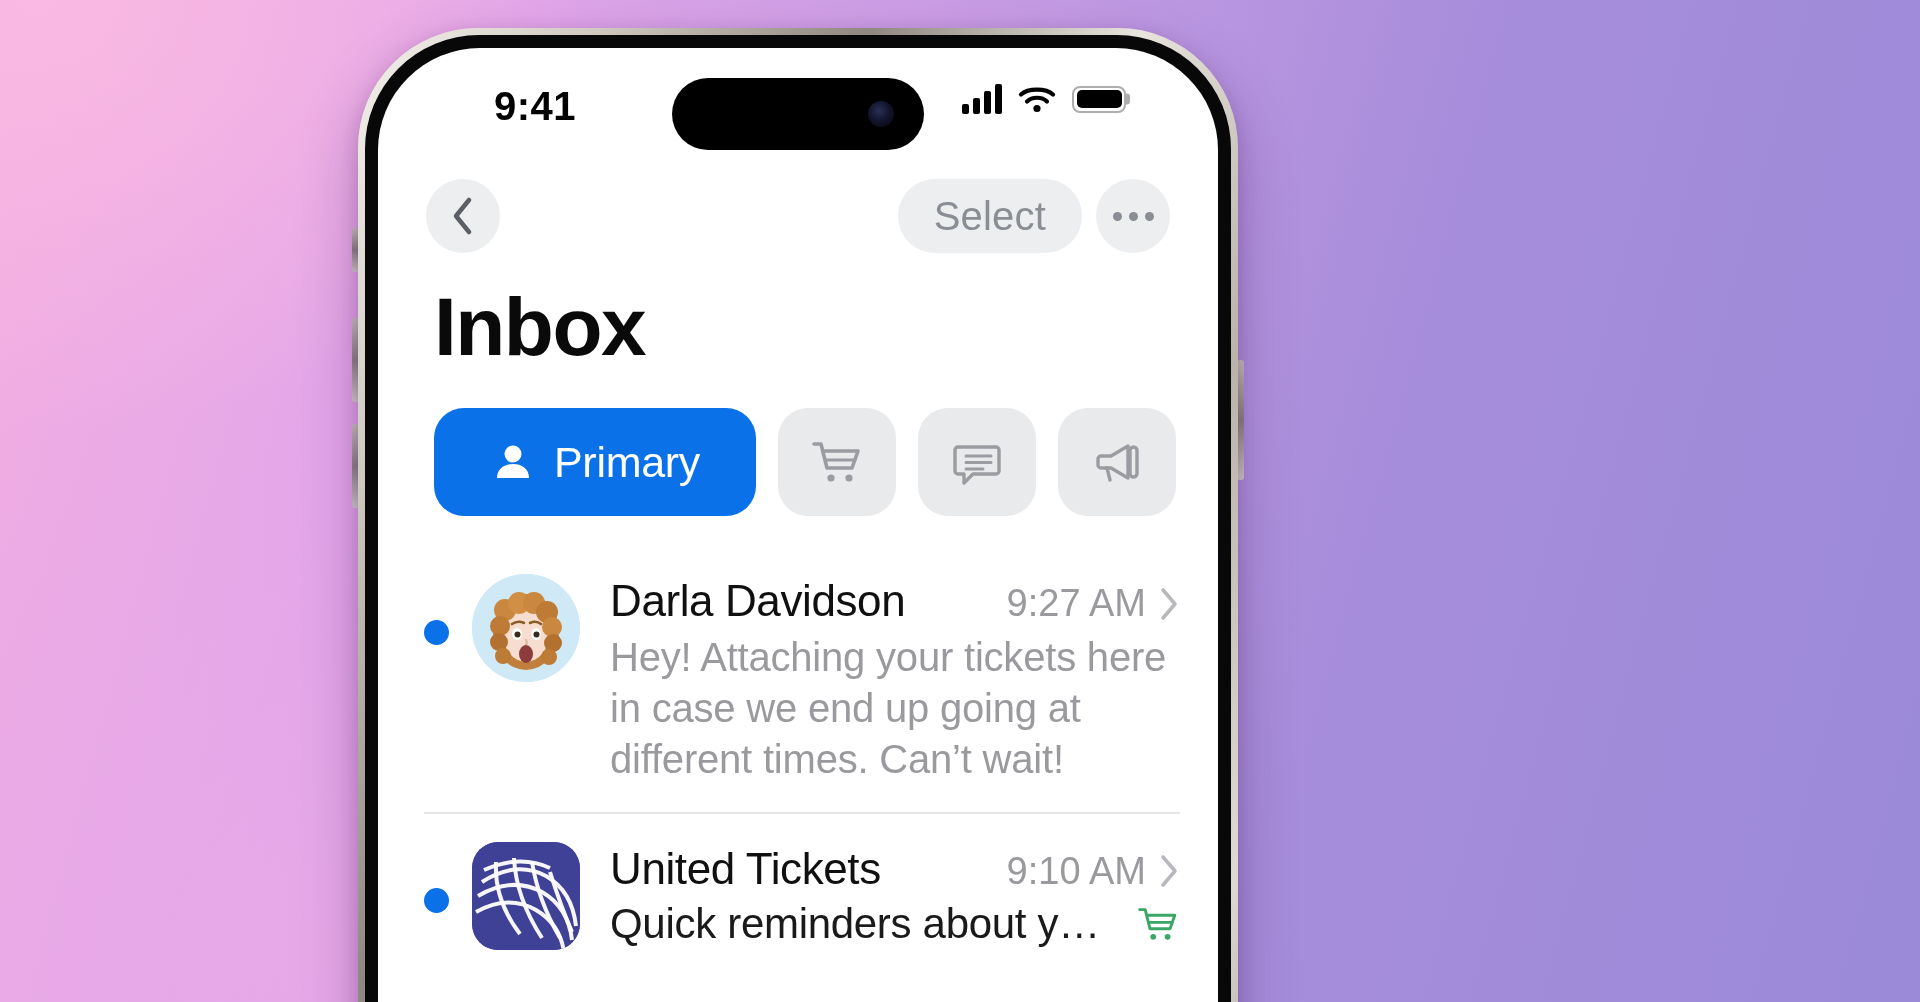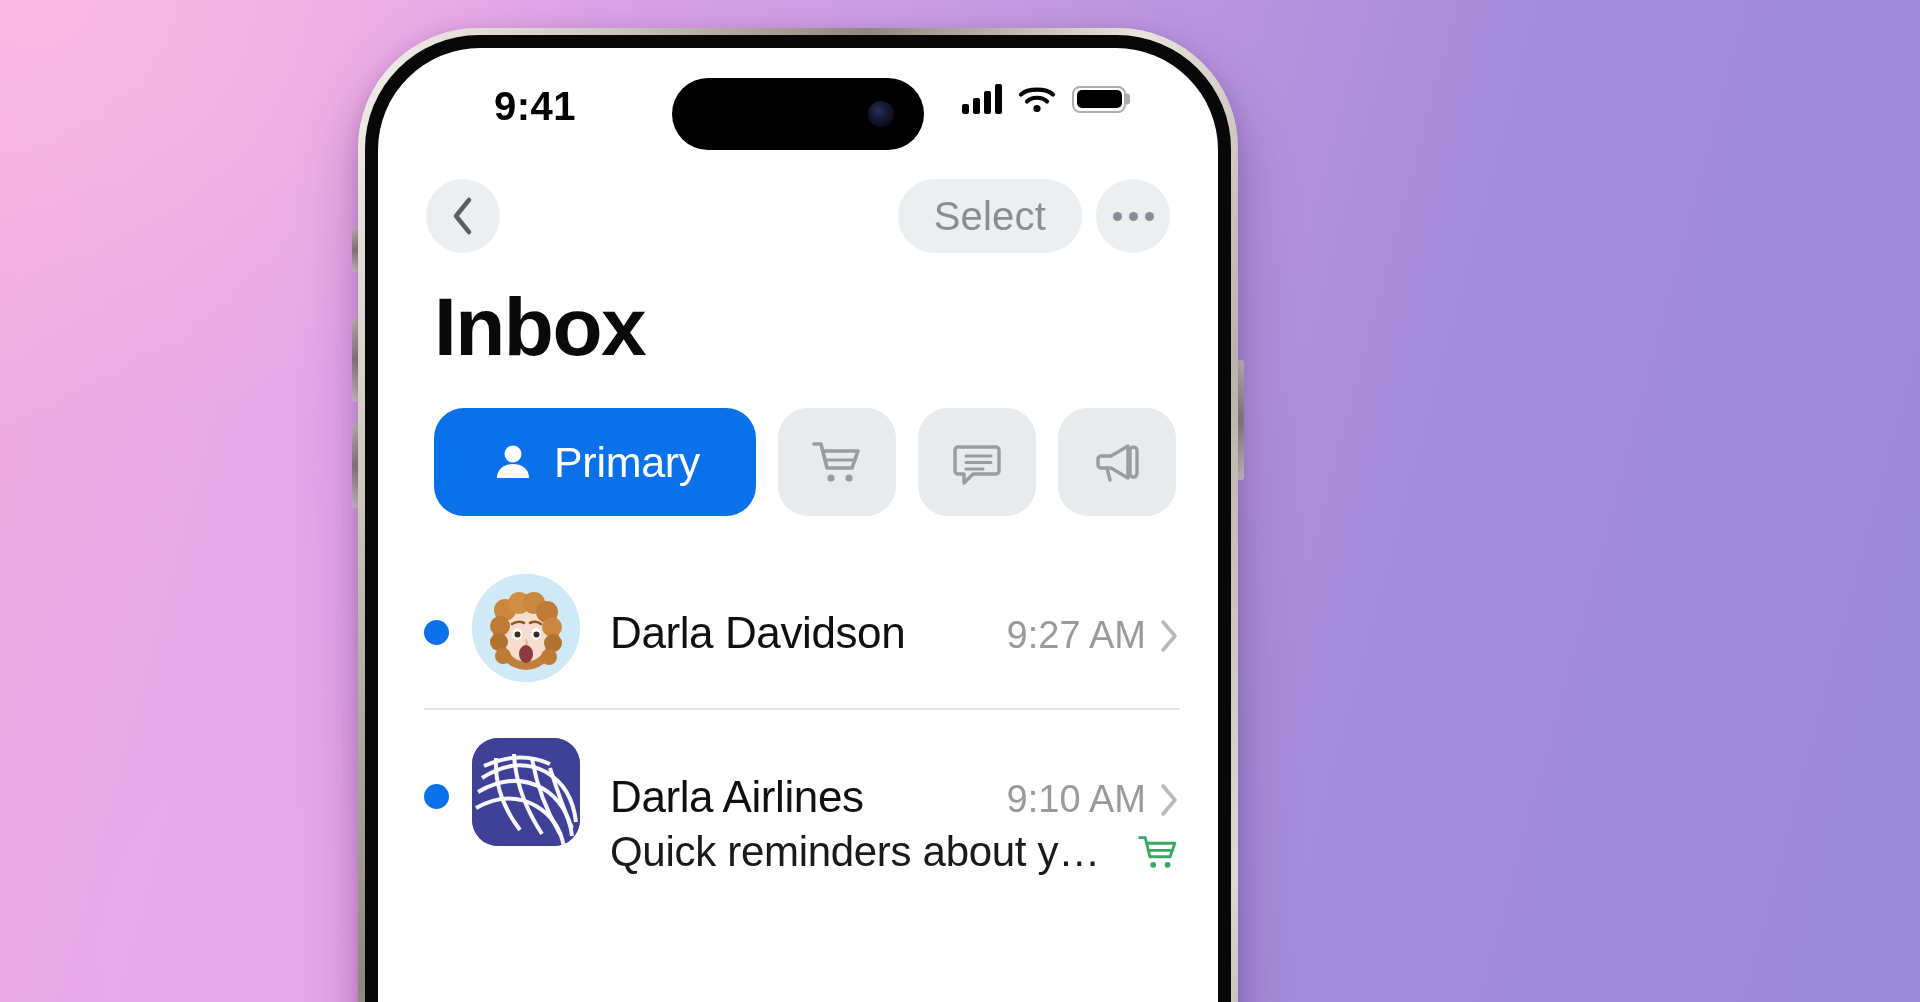--- a/index.html
+++ b/index.html
@@ -148,21 +148,21 @@
   .unread-dot {
     position:absolute; left:0px; top:74px;
     width:25px; height:25px; border-radius:50%; background:#0a71e8;
   }
   .avatar {
     flex:none; width:108px; height:108px; margin-left:48px; margin-right:30px;
     border-radius:50%; overflow:hidden; position:relative;
     background:#cfe9f7;
   }
   .avatar.square { border-radius:26px; background:#3d3f92; }
-  .mail-body { flex:1; min-width:0; padding-top:2px;margin-top:32px; }
+  .mail-body { flex:1; min-width:0; padding-top:2px; }
   .mail-head { display:flex; align-items:baseline; }
   .sender {
     font-size:44px; color:#101010; font-weight:400; letter-spacing:-.4px;
     white-space:nowrap; overflow:hidden;
   }
   .head-right { margin-left:auto; display:flex; align-items:center; gap:12px; padding-left:20px; }
   .time { font-size:38px; color:#9a9a9e; white-space:nowrap; }
   .subject-line { display:flex; align-items:center; gap:14px; margin-top:6px; }
   .subject {
     font-size:42px; color:#1a1a1a; letter-spacing:-.3px;
@@ -309,20 +309,21 @@
         <div class="mail-body">
           <div class="mail-head">
             <div class="sender">Darla Davidson</div>
             <div class="head-right">
               <div class="time">9:27 AM</div>
               <svg width="22" height="36" viewBox="0 0 22 36">
                 <path d="M5 4 L17 18 L5 32" stroke="#b9b9bd" stroke-width="3.6" fill="none" stroke-linecap="round" stroke-linejoin="round"></path>
               </svg>
             </div>
           </div>
+          <div class="preview">Hey! Attaching your tickets here in case we end up going at different times. Can’t wait!</div>
         </div>
       </div>
 
       <div class="mail-row">
         <div class="unread-dot"></div>
         <div class="avatar square">
           <svg class="memoji" viewBox="0 0 108 108">
             <rect width="108" height="108" rx="26" fill="#3f4196"></rect>
             <g fill="#ffffff" opacity="0.96">
               <path d="M14 34 q26 -14 52 2 q22 15 26 42 q-28 10 -54 -6 Q18 58 14 34 Z" fill="none"></path>
@@ -336,21 +337,21 @@
             <g stroke="#ffffff" stroke-width="4" fill="none" opacity=".95">
               <path d="M24 20 Q22 58 48 92"></path>
               <path d="M42 16 Q44 56 70 96"></path>
               <path d="M60 20 Q66 58 88 96"></path>
               <path d="M78 30 Q88 62 100 90"></path>
             </g>
           </svg>
         </div>
         <div class="mail-body">
           <div class="mail-head">
-            <div class="sender">Darla Airlines</div>
+            <div class="sender">United Tickets</div>
             <div class="head-right">
               <div class="time">9:10 AM</div>
               <svg width="22" height="36" viewBox="0 0 22 36">
                 <path d="M5 4 L17 18 L5 32" stroke="#b9b9bd" stroke-width="3.6" fill="none" stroke-linecap="round" stroke-linejoin="round"></path>
               </svg>
             </div>
           </div>
           <div class="subject-line">
             <div class="subject">Quick reminders about your upcoming...</div>
             <svg width="44" height="40" viewBox="0 0 54 50" style="flex:none">

